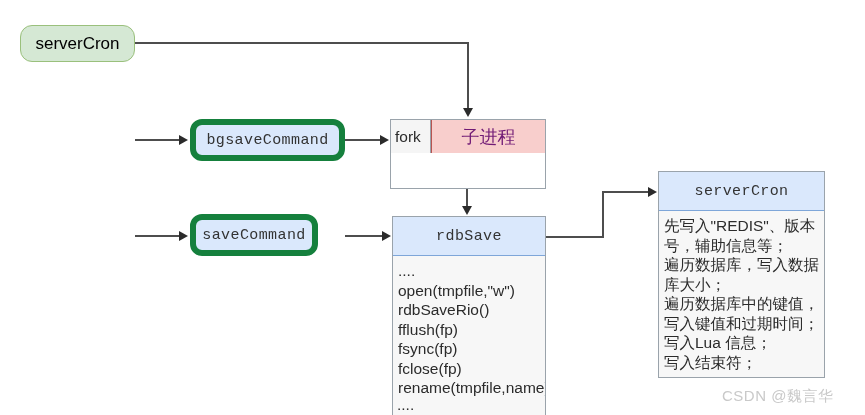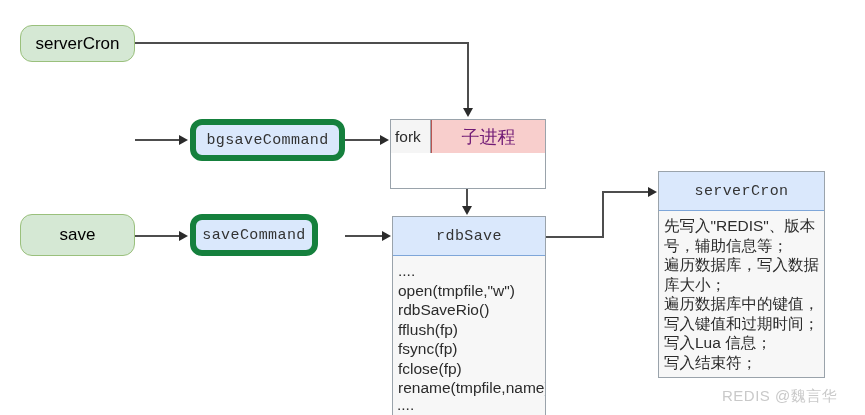--- a/index.html
+++ b/index.html
@@ -160,23 +160,20 @@
 </head>
 <body>
 
 <div id="canvas">
 
   <div class="node green-box" style="left:20px; top:25px; width:115px; height:37px;">
     <span>serverCron</span>
   </div>
 
 
-  <div class="node green-box" style="left:20px; top:214px; width:115px; height:42px;">
-    <span>save</span>
-  </div>
 
   <div class="node blue-box" style="left:190px; top:119px; width:155px; height:42px;">
     <span>bgsaveCommand</span>
   </div>
 
   <div class="node blue-box" style="left:190px; top:214px; width:128px; height:42px;">
     <span>saveCommand</span>
   </div>
 
   <div class="composite" style="left:390px; top:119px; width:156px; height:70px; background:#ffffff;">
@@ -225,15 +222,15 @@
   <div class="arrow-right" style="left:382px; top:231px;"></div>
 
   <div class="edge v-line" style="left:466px; top:189px; height:19px;"></div>
   <div class="arrow-down" style="left:462px; top:206px;"></div>
 
   <div class="edge h-line" style="left:546px; top:236px; width:58px;"></div>
   <div class="edge v-line" style="left:602px; top:192px; height:45px;"></div>
   <div class="edge h-line" style="left:602px; top:191px; width:47px;"></div>
   <div class="arrow-right" style="left:648px; top:187px;"></div>
 
-  <div class="watermark" style="left:722px; top:387px;">REDIS @魏言华</div>
+  <div class="watermark" style="left:722px; top:387px;">CSDN @魏言华</div>
 
 </div>
 
 </body></html>

